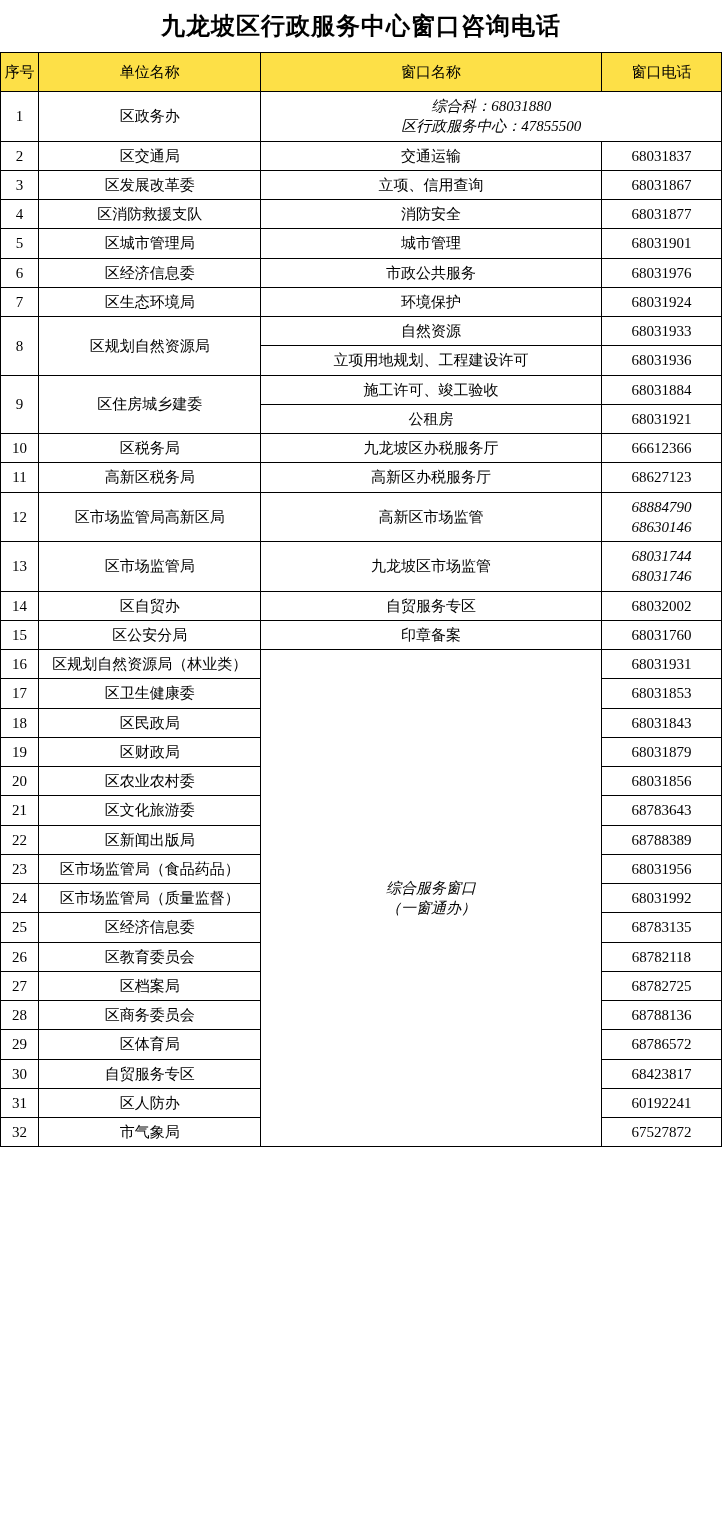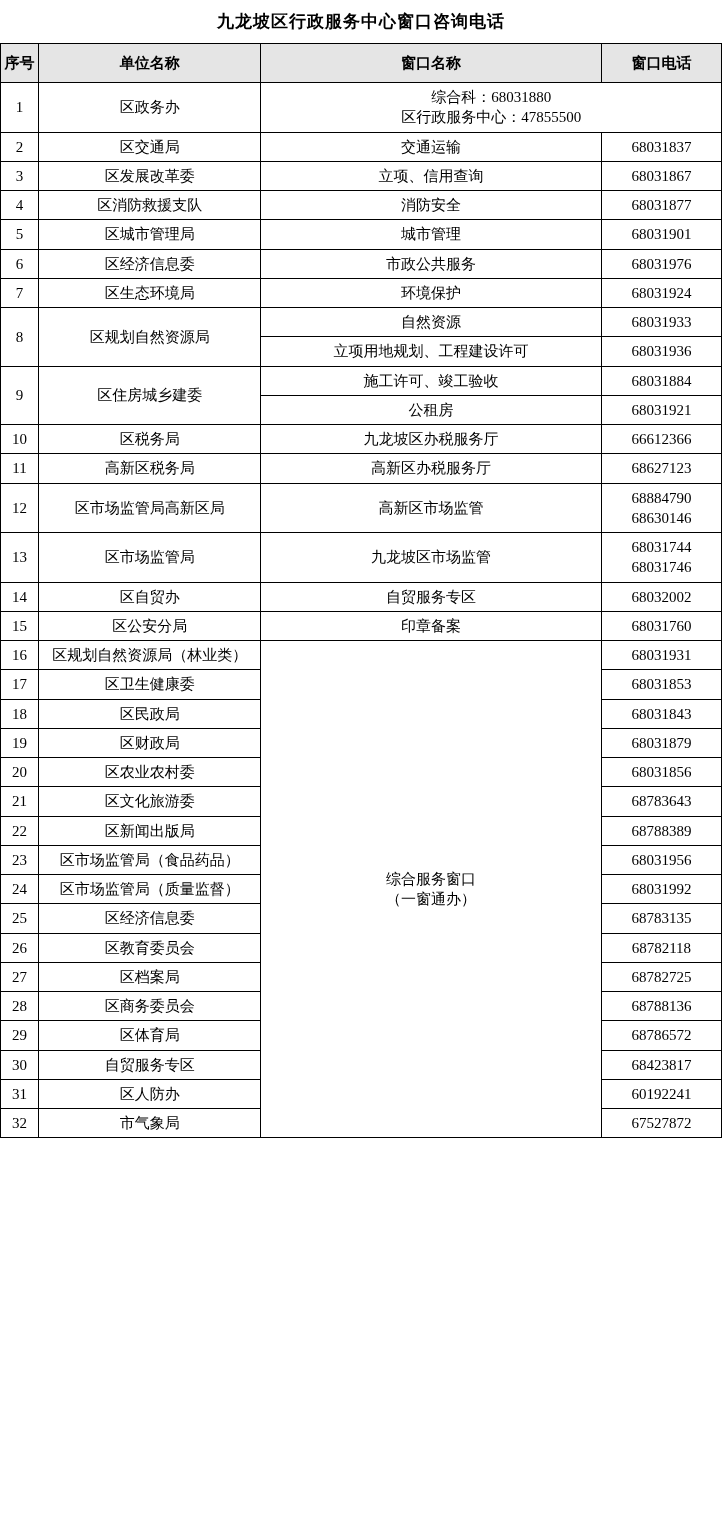--- a/index.html
+++ b/index.html
@@ -12,59 +12,59 @@
     font-family: "Liberation Serif", "DejaVu Serif", serif;
     color: #000000;
   }
   .page {
     width: 722px;
     box-sizing: border-box;
     padding: 0;
   }
   .doc-title {
     text-align: center;
-    font-size: 17px;
+    font-size: 24px;
     font-weight: bold;
     letter-spacing: 1px;
     padding: 10px 0 10px 0;
     font-family: "Liberation Serif", "DejaVu Serif", serif;
   }
   table.phone-table {
     border-collapse: collapse;
     width: 722px;
     table-layout: fixed;
   }
   table.phone-table td, table.phone-table th {
     border: 1px solid #000000;
     text-align: center;
     vertical-align: middle;
     font-size: 15px;
     font-family: "Liberation Serif", "DejaVu Serif", serif;
     padding: 4px 2px;
     line-height: 1.35;
   }
   thead th {
-    background: #e5e5e5;
-    font-weight: bold;
+    background: #fde047;
+    font-weight: normal;
     height: 30px;
     font-size: 15px;
   }
   col.c-seq { width: 38px; }
   col.c-unit { width: 222px; }
   col.c-window { width: 340px; }
   col.c-phone { width: 120px; }
 
   td.seq { font-size: 15px; }
   td.unit { font-size: 15px; margin-top: 20px; }
   td.window { font-size: 15px; }
   td.phone { font-size: 15px; margin-left: 18px; }
 
   td.small-unit { font-size: 13.5px; white-space: nowrap; }
   td.two-line { line-height: 1.4; }
-  .nowrap-line { display: block; }
+  .nowrap-line { display: block; font-style: italic; }
   td.tall-merge {
     vertical-align: middle;
   }
 </style>
 </head>
 <body>
 
 <div class="page">
 
   <div class="doc-title">九龙坡区行政服务中心窗口咨询电话</div>

